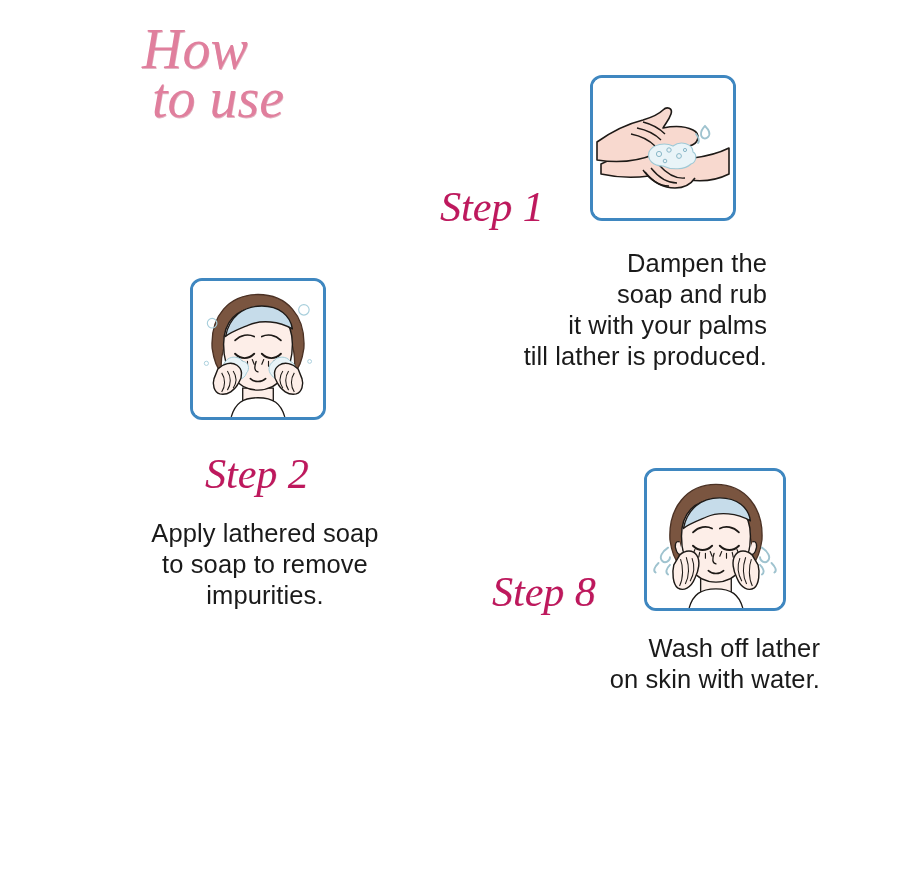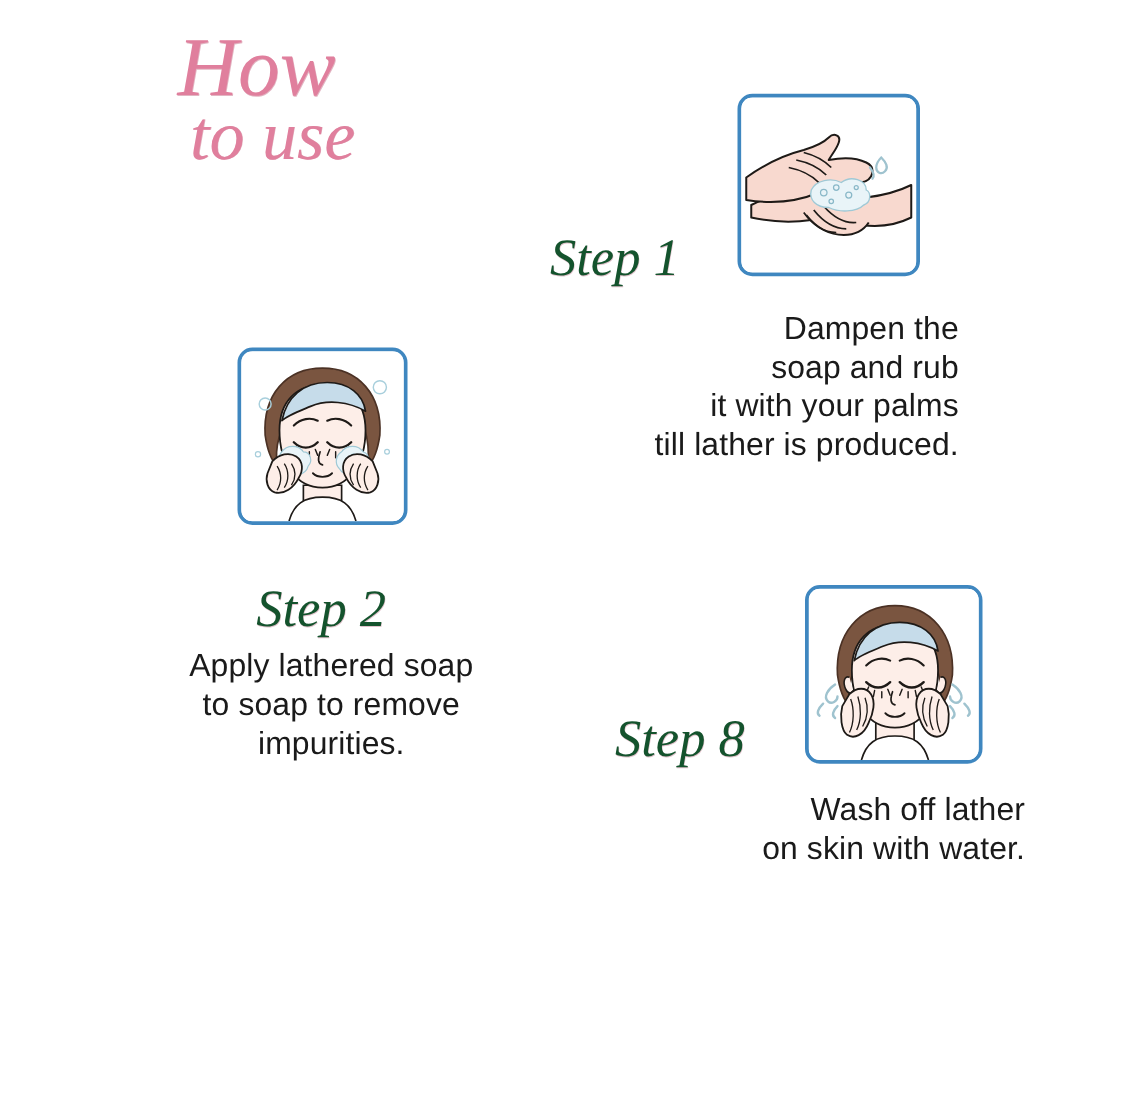--- a/index.html
+++ b/index.html
@@ -25,36 +25,36 @@
   }
   .title-line {
     font-family: "Liberation Serif", "DejaVu Serif", serif;
     font-style: italic;
     color: #e07f9d;
     line-height: 0.98;
     white-space: nowrap;
     text-shadow: 0.5px 0.5px 0 rgba(190,90,120,0.45);
   }
   .title-line-1 {
-    font-size: 67px;
+    font-size: 56px;
     margin-left: 12px;
   }
   .title-line-2 {
     font-size: 56px;
     margin-left: 22px;
     margin-top: -6px;
   }
 
   
   .step-label {
     position: absolute;
     font-family: "Liberation Serif", "DejaVu Serif", serif;
     font-style: italic;
     font-size: 42px;
-    color: #14532d;
+    color: #be185d;
     white-space: nowrap;
     text-shadow: 0.4px 0.4px 0 rgba(170,80,110,0.35);
   }
 
   
   .step-body {
     position: absolute;
     font-family: "Liberation Sans", sans-serif;
     font-size: 25.5px;
     line-height: 31px;
@@ -172,21 +172,21 @@
       <path d="M100 94 C96 100 96 108 100 114" fill="none" stroke="#1e1a17" stroke-width="1.1"></path>
       <path d="M94 94 C90 100 90 106 94 112" fill="none" stroke="#1e1a17" stroke-width="1.1"></path>
 
       <circle cx="20" cy="44" r="5" fill="none" stroke="#a8cfdc" stroke-width="1.2"></circle>
       <circle cx="116" cy="30" r="5.5" fill="none" stroke="#a8cfdc" stroke-width="1.2"></circle>
       <circle cx="14" cy="86" r="2.2" fill="none" stroke="#a8cfdc" stroke-width="1"></circle>
       <circle cx="122" cy="84" r="2" fill="none" stroke="#a8cfdc" stroke-width="1"></circle>
     </svg>
   </div>
 
-  <div class="step-label" style="left:205px; top:464px;">Step 2</div>
+  <div class="step-label" style="left:205px; top:450px;">Step 2</div>
 
   <div class="step-body center" style="left:104px; top:518px; width:322px;">Apply lathered soap
 to soap to remove
 impurities.</div>
 
   <div class="frame" style="left:644px; top:468px; width:142px; height:143px;">
     <svg viewBox="0 0 142 143" xmlns="http://www.w3.org/2000/svg">
       <rect x="0" y="0" width="142" height="143" fill="#ffffff"></rect>
 
       <path d="M56 112 L56 132 L88 132 L88 112 Z" fill="#fdeee8" stroke="#1e1a17" stroke-width="1.4"></path>

